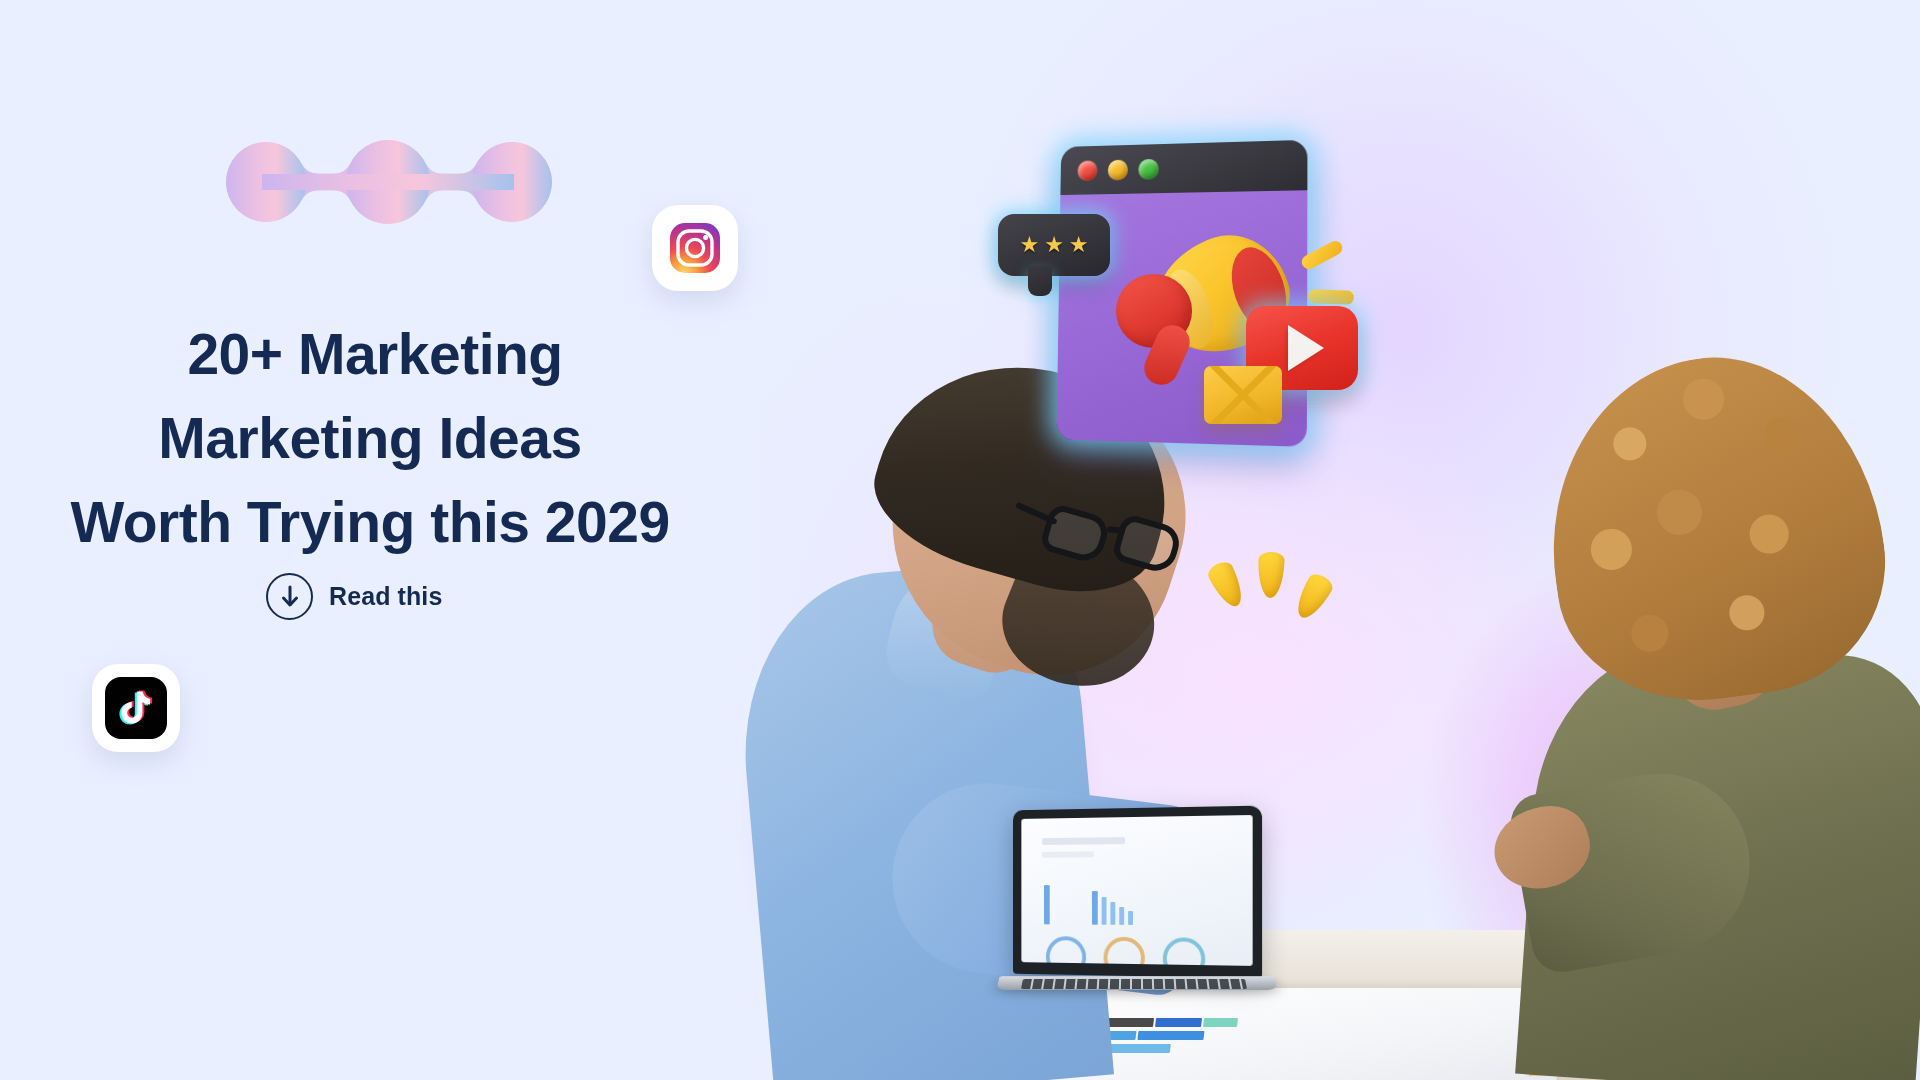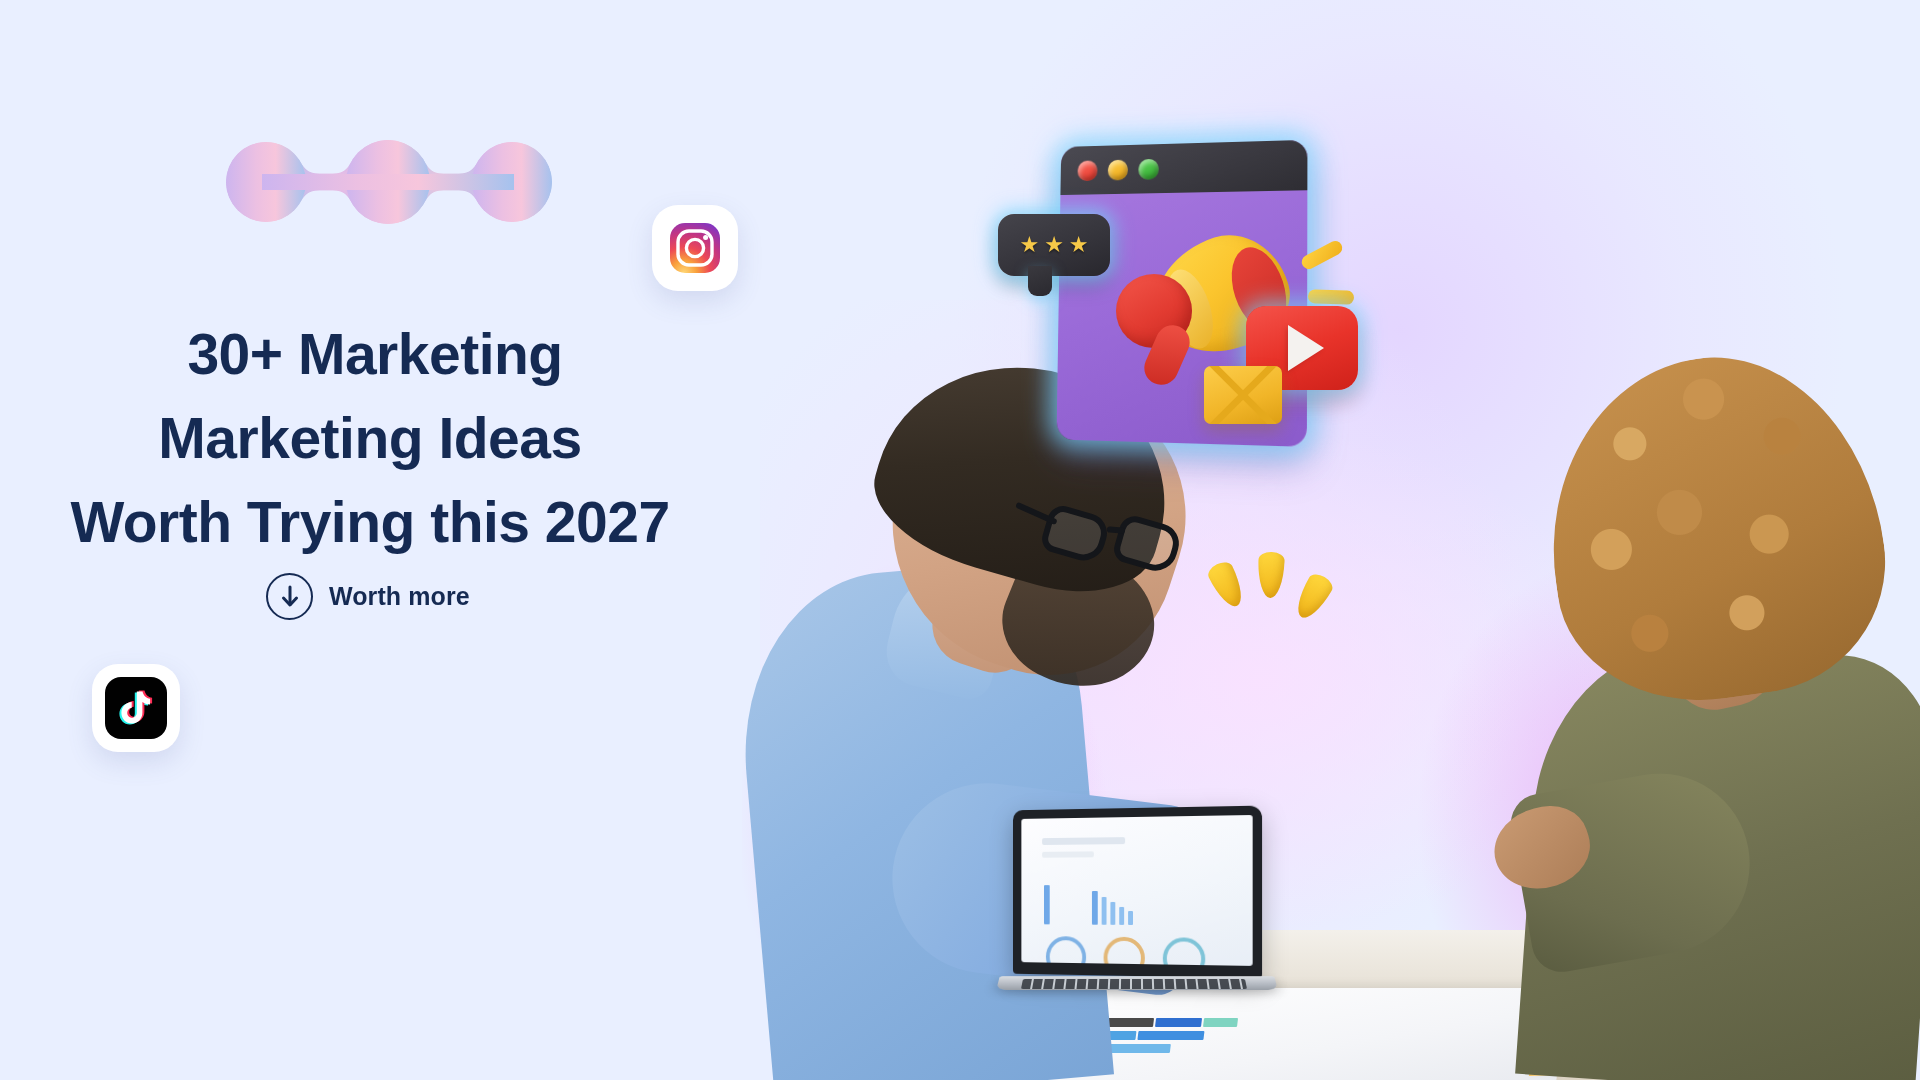--- a/index.html
+++ b/index.html
@@ -390,33 +390,33 @@
       <g filter="url(#goo)" fill="url(#bg1)">
         <circle cx="44" cy="44" r="40"></circle>
         <circle cx="166" cy="44" r="42"></circle>
         <circle cx="290" cy="44" r="40"></circle>
         <rect x="40" y="36" width="252" height="16"></rect>
       </g>
     </svg>
   </div>
 
   <h1 class="headline">
-    <span class="ln hl1">30+ Marketing</span>
+    <span class="ln hl1">20+ Marketing</span>
     <span class="ln hl2">Marketing Ideas</span>
-    <span class="ln hl3">Worth Trying this 2027</span>
+    <span class="ln hl3">Worth Trying this 2029</span>
   </h1>
 
   <div class="readmore">
     <span class="rm-circle">
       <svg width="24" height="26" viewBox="0 0 24 26" xmlns="http://www.w3.org/2000/svg">
         <path d="M12 3 L12 20" stroke="#152a53" stroke-width="3" stroke-linecap="round" fill="none"></path>
         <path d="M5.5 14 L12 21 L18.5 14" stroke="#152a53" stroke-width="3" stroke-linecap="round" stroke-linejoin="round" fill="none"></path>
       </svg>
     </span>
-    <span class="rm-label">Worth more</span>
+    <span class="rm-label">Read this</span>
   </div>
 
   <div class="tile tile-ig">
     <span class="ig-glyph">
       <svg width="56" height="56" viewBox="0 0 56 56" xmlns="http://www.w3.org/2000/svg">
         <defs>
           <radialGradient id="iggrad" cx="28%" cy="100%" r="115%">
             <stop offset="0%" stop-color="#ffd776"></stop>
             <stop offset="22%" stop-color="#f9a03c"></stop>
             <stop offset="45%" stop-color="#ed4956"></stop>

